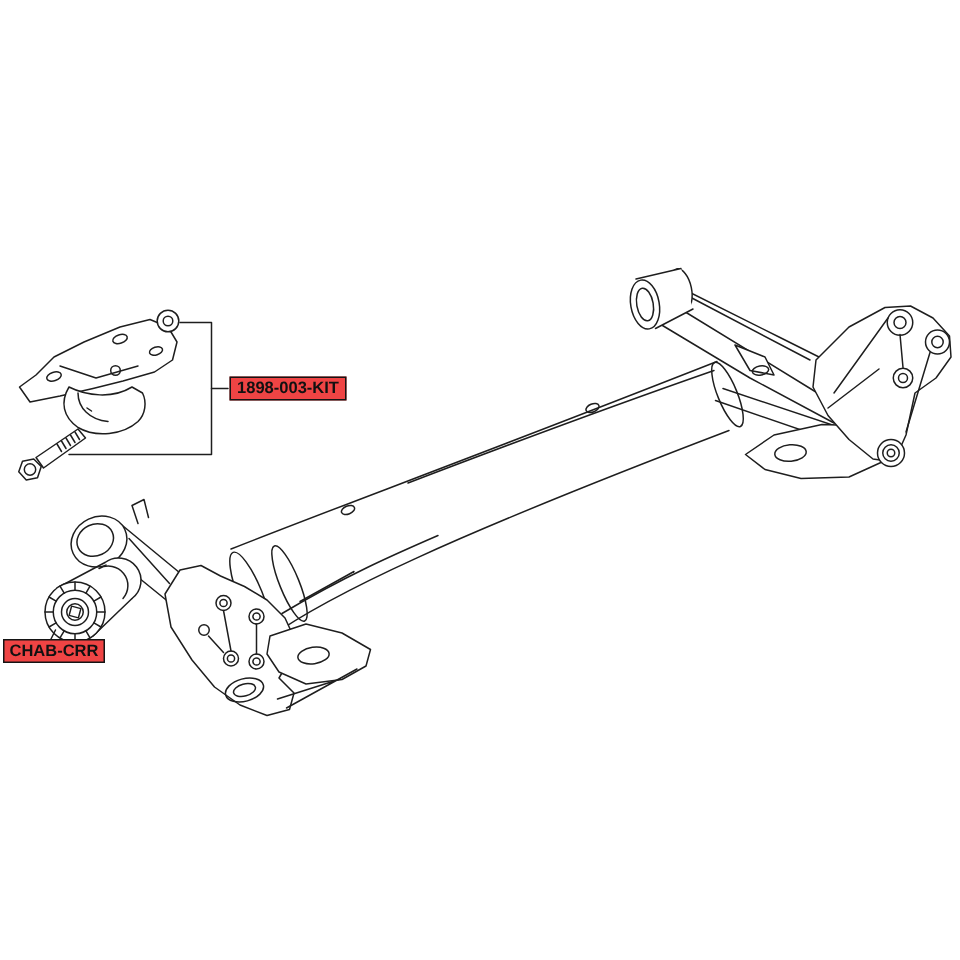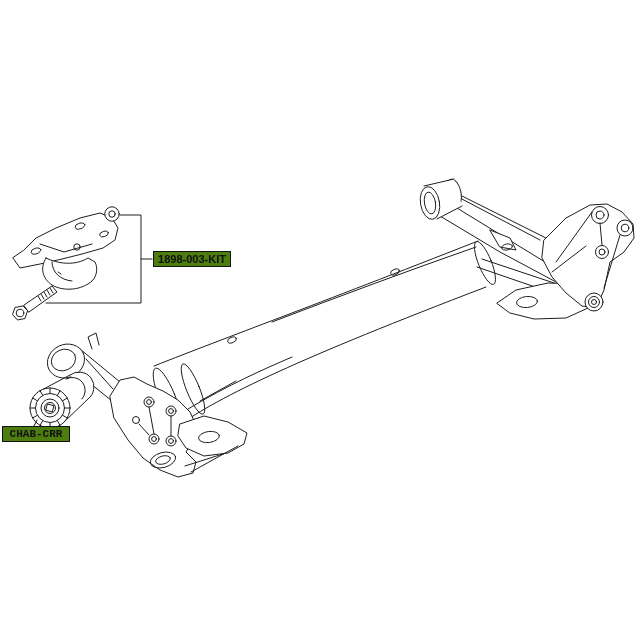--- a/index.html
+++ b/index.html
@@ -3,33 +3,33 @@
 <meta charset="utf-8">
 <style>
   html,body{margin:0;padding:0;background:#ffffff;}
   .canvas{position:relative;width:640px;height:640px;background:#ffffff;overflow:hidden;
           font-family:"Liberation Sans", sans-serif;}
   svg{position:absolute;left:0;top:0;}
   svg *{vector-effect:non-scaling-stroke;}
   .part-label{
     position:absolute;
     border:1.3px solid #141414;
-    background:#4d7c0f;
+    background:#ef4444;
     color:#111111;
     font-family:"Liberation Sans", sans-serif;
     font-weight:bold;
     font-size:11px;
     line-height:14px;
     padding:0 2px;
     letter-spacing:0px;
     white-space:nowrap;
     text-align:center;
   }
   #kit-label{left:153px;top:251px;width:72px;}
-  #chab-label{left:2px;top:426px;width:62px;font-family:Liberation Mono, monospace;}
+  #chab-label{left:2px;top:426px;width:62px;}
 </style>
 </head>
 <body>
 
 <div class="canvas">
 
   <svg width="640" height="640" viewBox="0 0 640 640" fill="none" stroke="#1e1e1e" stroke-width="1" stroke-linecap="round" stroke-linejoin="round">
 
     <g>
 

